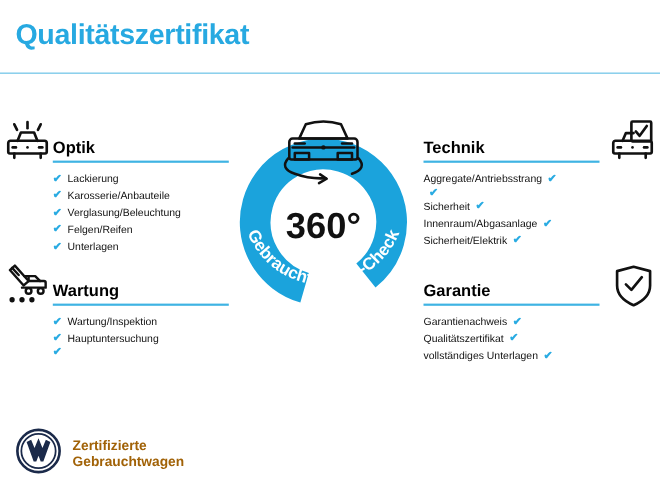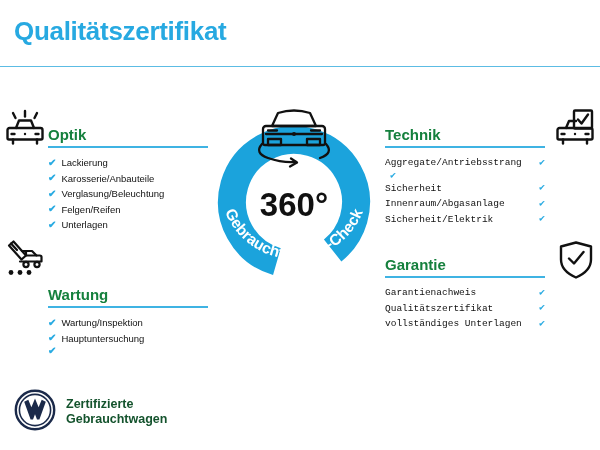--- a/index.html
+++ b/index.html
@@ -40,21 +40,21 @@
     background: #5CBCE4;
   }
 
   
   .section {
     position: absolute;
   }
   .section-title {
     font-size: 15px;
     font-weight: bold;
-    color: #15803d;
+    color: #000000;
     line-height: 17px;
     white-space: nowrap;
   }
   .section-rule {
     height: 2px;
     background: #3FB3E3;
     margin-top: 3px;
   }
   .section-list {
     margin: 0;
@@ -78,21 +78,21 @@
     display: inline-block;
   }
 
   
   .sec-left .section-title { text-align: left; }
   .sec-left .section-list li { justify-content: flex-start; }
   .sec-left .check { margin-right: 5px; }
 
   
   .sec-right .section-title { text-align: left; }
-  .sec-right .section-list li { justify-content: space-between; font-family: Liberation Mono, monospace; }
+  .sec-right .section-list li { justify-content: flex-start; }
   .sec-right .check { margin-left: 5px; }
 
   
   .icon-box {
     position: absolute;
   }
   .icon-box svg { display: block; }
 
   
   #center-badge {
@@ -110,21 +110,21 @@
     left: 14px;
     top: 389px;
     display: flex;
     align-items: center;
   }
   .vw-mark { flex: 0 0 auto; }
   .vw-text {
     margin-left: 10px;
     font-size: 12.5px;
     font-weight: bold;
-    color: #14532d;
+    color: #a16207;
     line-height: 15px;
     white-space: nowrap;
   }
 </style>
 </head>
 <body>
 
 <div id="root">
 
   <div class="page-title">Qualitätszertifikat</div>
@@ -189,21 +189,21 @@
 
       <circle cx="22" cy="26.5" r="2.6"></circle>
       <circle cx="33" cy="26.5" r="2.6"></circle>
 
       <circle cx="7" cy="34.5" r="2.4" fill="#111111" stroke="none"></circle>
       <circle cx="16" cy="34.5" r="2.4" fill="#111111" stroke="none"></circle>
       <circle cx="25" cy="34.5" r="2.4" fill="#111111" stroke="none"></circle>
     </svg>
   </div>
 
-  <div class="section sec-left" id="sec-wartung" style="left:48px; top:256px; width:160px;margin-top:30px;">
+  <div class="section sec-left" id="sec-wartung" style="left:48px; top:256px; width:160px;">
     <div class="section-title">Wartung</div>
     <div class="section-rule"></div>
     <ul class="section-list">
       <li>
         <span class="check">✔</span>
         <span>Wartung/Inspektion</span>
       </li>
       <li>
         <span class="check">✔</span>
         <span>Hauptuntersuchung</span>

